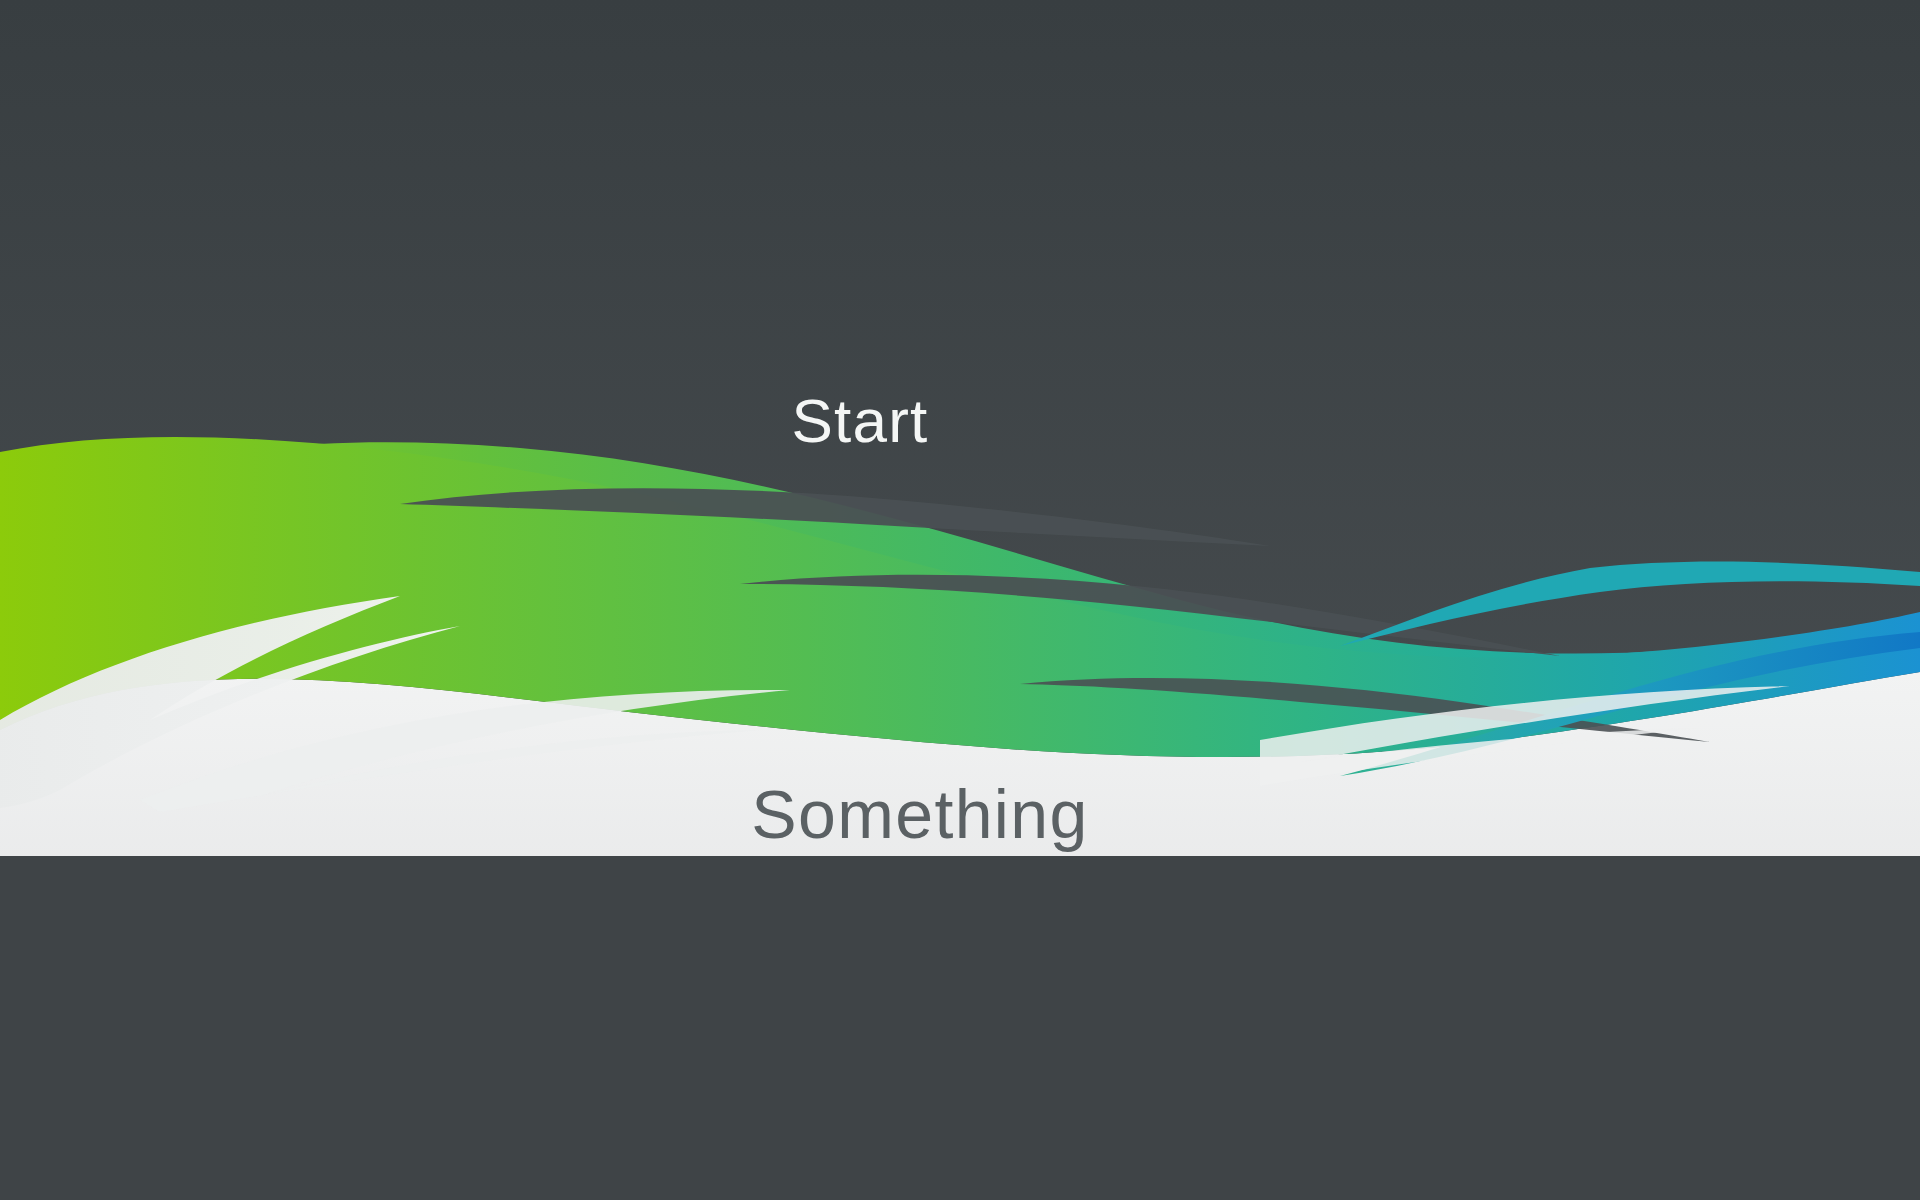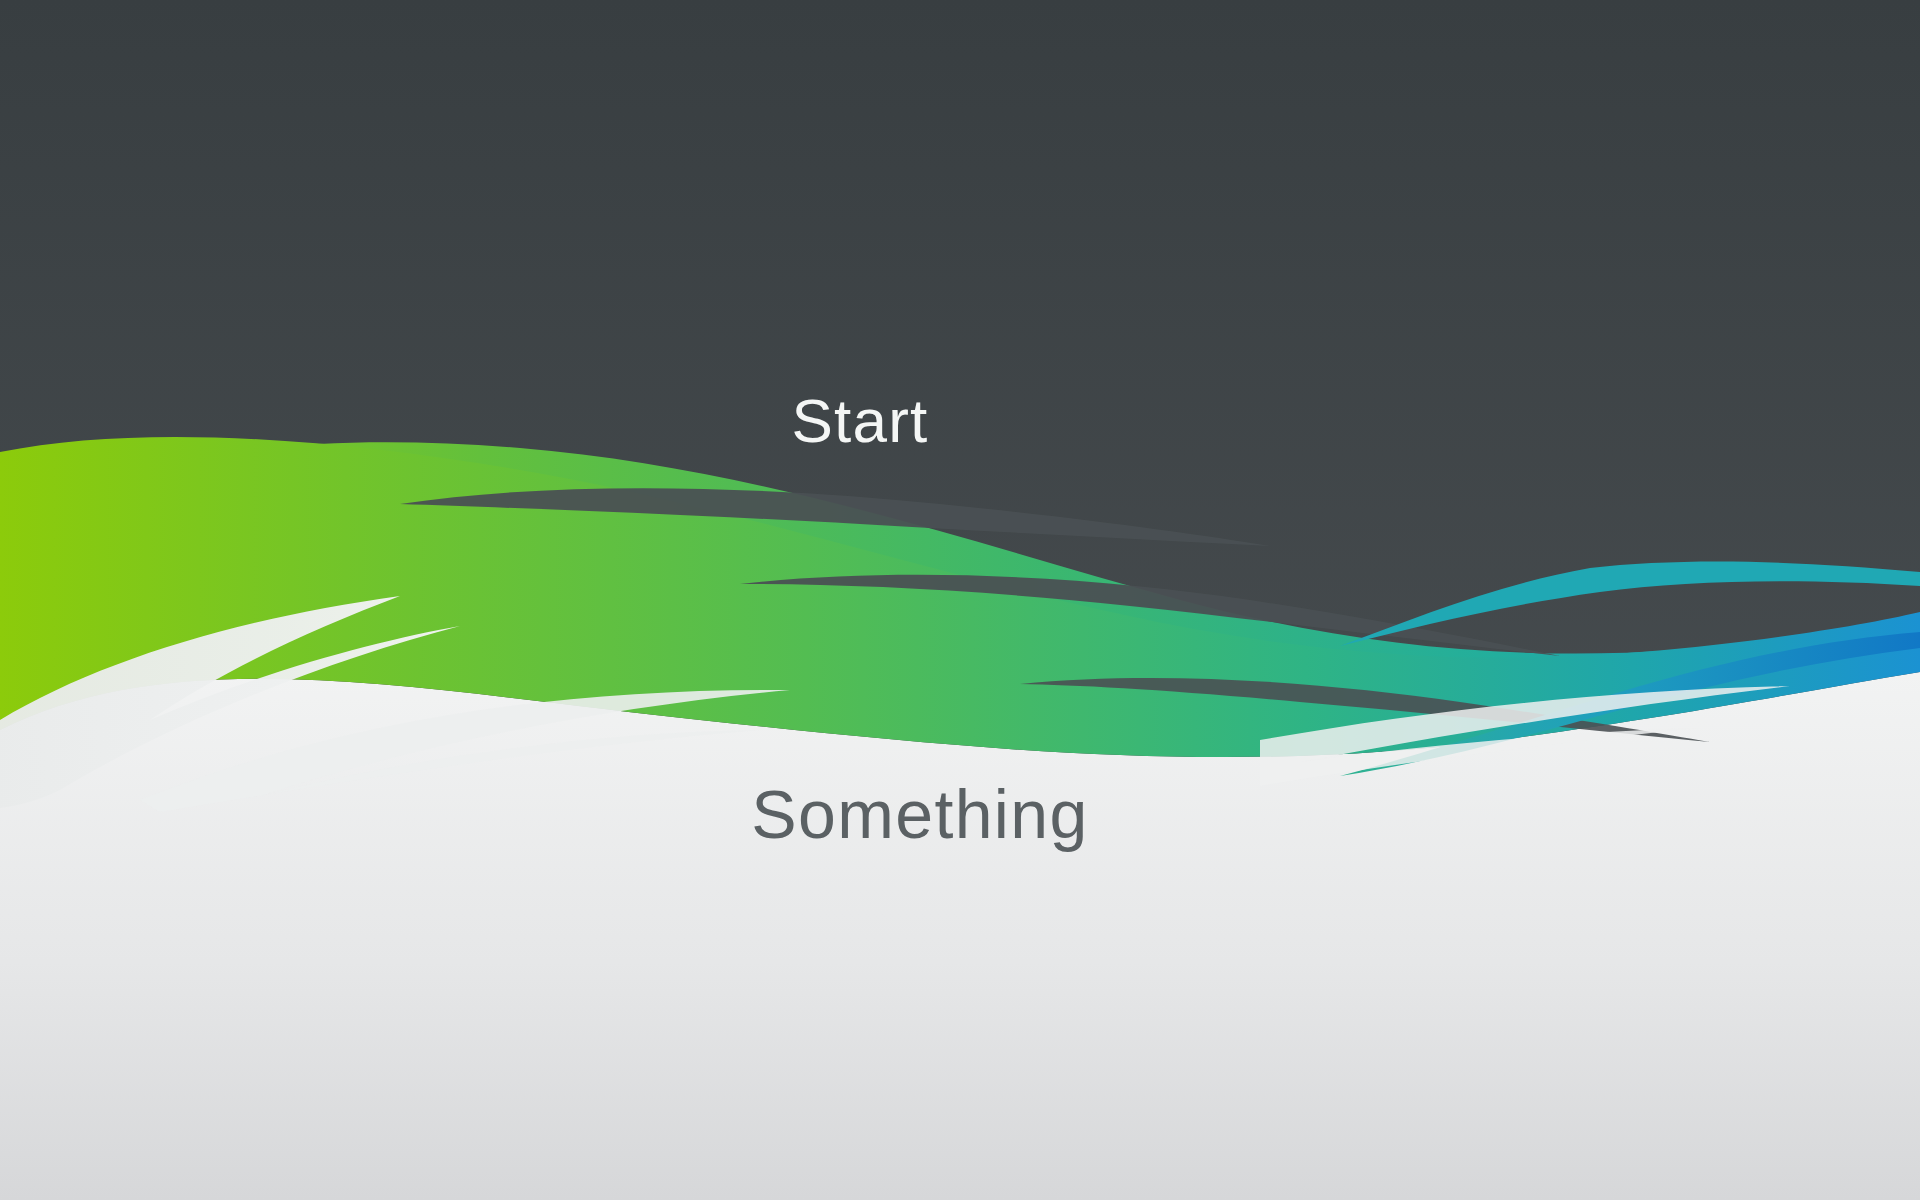--- a/index.html
+++ b/index.html
@@ -7,21 +7,21 @@
     padding: 0;
     width: 1920px;
     height: 1200px;
     overflow: hidden;
     background: #3f4447;
     font-family: "Liberation Sans", sans-serif;
   }
   #stage {
     position: relative;
     width: 1920px;
-    height: 1200px;
+    height: 856px;
     overflow: hidden;
   }
   #artwork {
     position: absolute;
     inset: 0;
     width: 1920px;
     height: 1200px;
     display: block;
   }
   .word {

